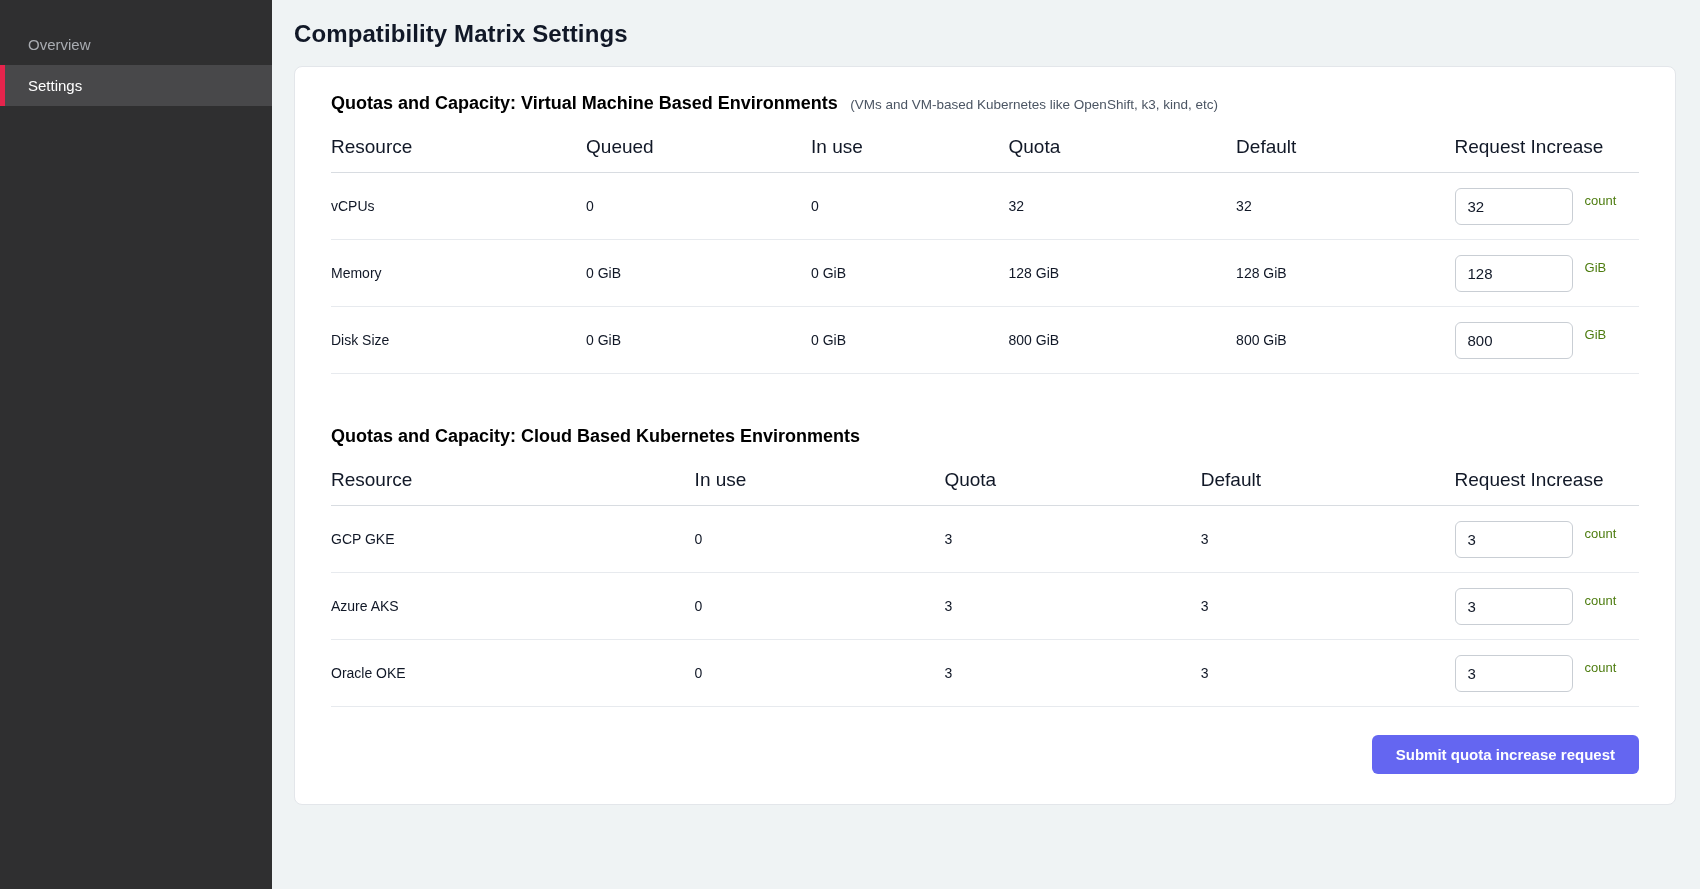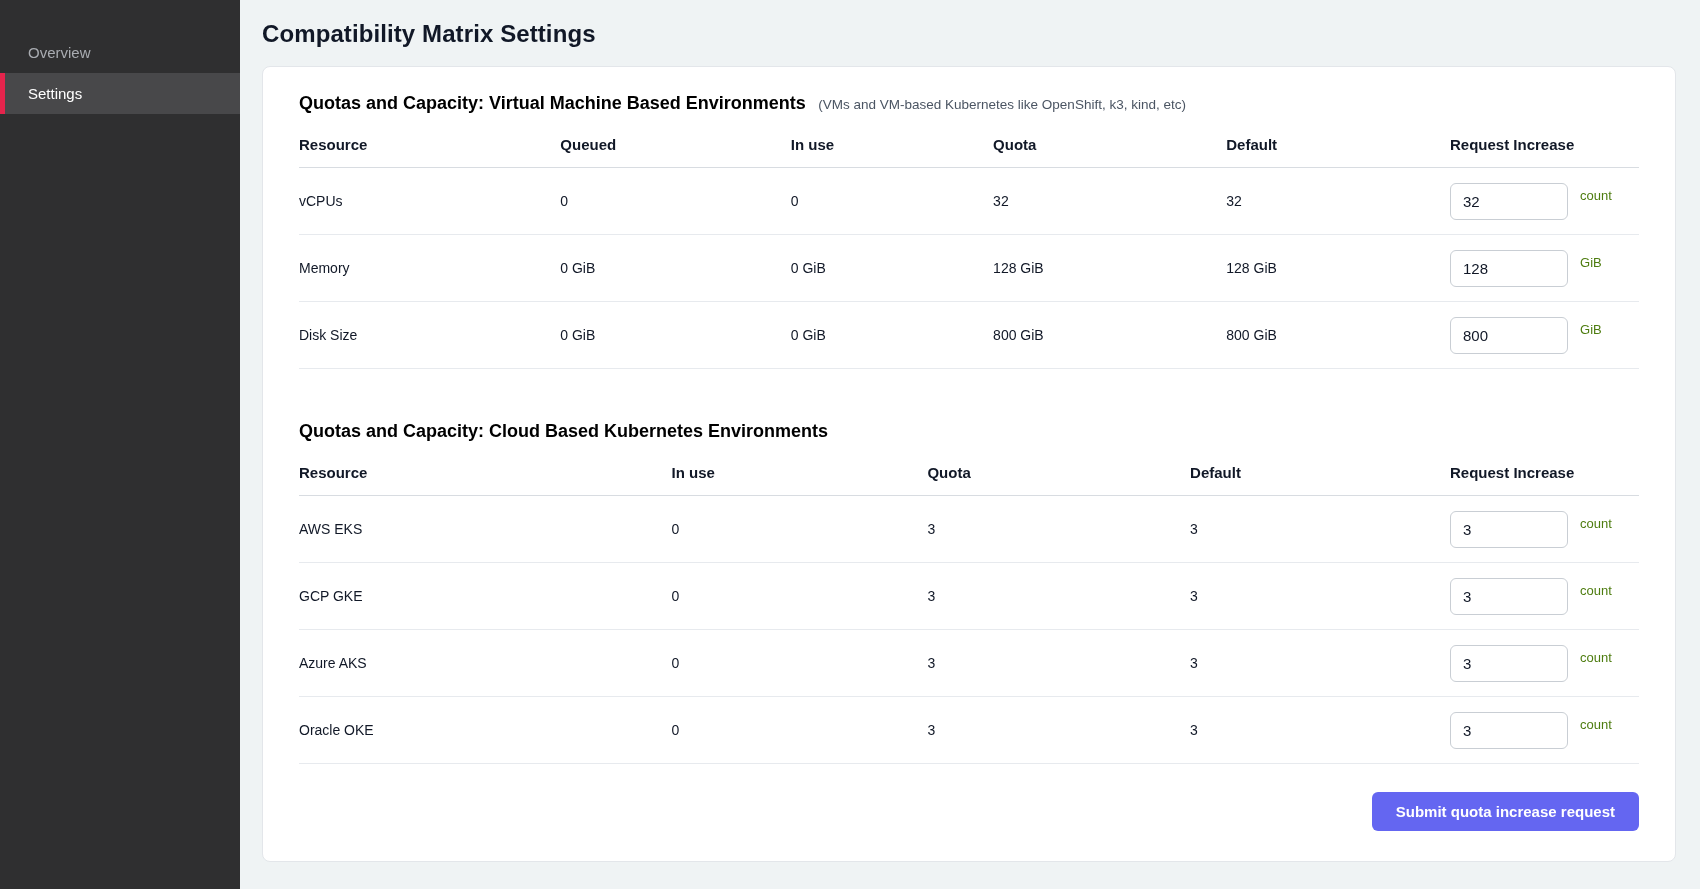--- a/index.html
+++ b/index.html
@@ -10,24 +10,24 @@
   html, body { margin: 0; padding: 0; }
   body {
     font-family: "Liberation Sans", "DejaVu Sans", sans-serif;
     background: #eff3f4;
     color: #1f2937;
   }
   .layout { display: flex; min-height: 100vh; width: 100%; }
 
   
   .sidebar {
-    width: 240px;
+    width: 272px;
     flex-shrink: 0;
     background: #2f2f30;
-    padding-top: 32px;
+    padding-top: 24px;
   }
   .sidebar-item {
     padding: 12px 28px;
     font-size: 15px;
     color: #a9acb1;
     cursor: pointer;
     border-left: 5px solid transparent;
     padding-left: 23px;
   }
   .sidebar-item.active {
@@ -62,22 +62,22 @@
   .section-subtitle {
     font-size: 13.5px;
     font-weight: 400;
     color: #4b5563;
     margin-left: 8px;
   }
 
   table { width: 100%; border-collapse: collapse; table-layout: fixed; }
   th {
     text-align: left;
-    font-size: 15px;
-    font-weight: 700;
+    font-size: 19px;
+    font-weight: 400;
     color: #111827;
     padding: 18px 0 14px 0;
     border-bottom: 1px solid #d8dce1;
   }
   td {
     font-size: 14px;
     color: #111827;
     height: 67px;
     padding: 0;
     border-bottom: 1px solid #e7eaee;
@@ -219,32 +219,20 @@
           <tr>
             <th>Resource</th>
             <th>In use</th>
             <th>Quota</th>
             <th>Default</th>
             <th>Request Increase</th>
           </tr>
         </thead>
         <tbody>
           <tr>
-            <td class="resource">AWS EKS</td>
-            <td>0</td>
-            <td>3</td>
-            <td>3</td>
-            <td>
-              <div class="request-cell">
-                <input class="quota-input" type="text" value="3" style="">
-                <span class="unit">count</span>
-              </div>
-            </td>
-          </tr>
-          <tr>
             <td class="resource">GCP GKE</td>
             <td>0</td>
             <td>3</td>
             <td>3</td>
             <td>
               <div class="request-cell">
                 <input class="quota-input" type="text" value="3" style="">
                 <span class="unit">count</span>
               </div>
             </td>

